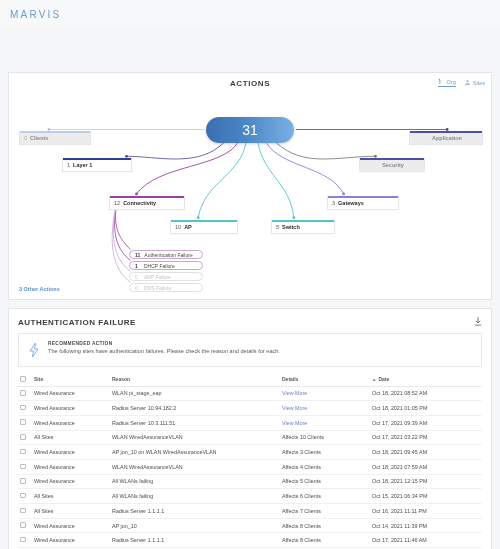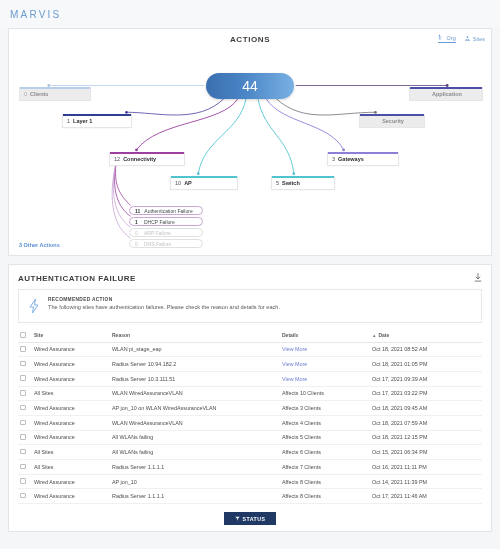--- a/index.html
+++ b/index.html
@@ -14,21 +14,21 @@
   }
 
   
   .topbar { height:28px; display:flex; align-items:center; padding-left:10px; background:#f7f8f9; }
   .logo { font-size:10px; letter-spacing:2.2px; color:#6b9bd2; font-weight:400; }
 
   
   .card { background:#fff; border:1px solid #e2e4e7; margin:0 8px 8px 8px; position:relative; }
 
   
-  .actions-card { height:228px; }
+  .actions-card { height:228px;margin-top:44px; }
   .actions-title {
     position:absolute; left:0; right:0; top:6px;
     text-align:center; font-size:8px; font-weight:700; letter-spacing:.6px; color:#3d3d3d;
   }
   .scope-toggle {
     position:absolute; right:6px; top:5px; display:flex; gap:8px; align-items:center;
   }
   .scope-item { display:flex; align-items:center; gap:2px; color:#6b9bd2; font-size:5.5px; cursor:pointer; }
   .scope-item.active { border-bottom:1.3px solid #6b9bd2; padding-bottom:1px; }
   .scope-item svg { display:block; }
@@ -182,21 +182,21 @@
     <path d="M250 70 C 256 104, 282 110, 286 146" stroke="#4fc4cf" stroke-width="0.9" fill="none"></path>
     <circle cx="286" cy="146" r="1.4" fill="#4fc4cf"></circle>
 
     <path d="M108 132 C 104 158, 112 168, 122 178" stroke="#9b3fa0" stroke-width="0.8" fill="none"></path>
     <path d="M108 132 C 102 164, 110 180, 122 189" stroke="#9b3fa0" stroke-width="0.8" fill="none"></path>
     <path d="M108 132 C 100 170, 108 190, 122 200" stroke="#c9a6d4" stroke-width="0.8" fill="none"></path>
     <path d="M108 132 C  98 176, 106 200, 122 211" stroke="#c9a6d4" stroke-width="0.8" fill="none"></path>
   </svg>
 
   <div class="hub">
-    <span>44</span>
+    <span>31</span>
   </div>
 
   <div class="node muted" style="left:10px; top:58px; width:72px;">
     <span class="bar" style="background:#b9cfe8"></span>
     <span class="cnt">0</span>
     <span class="lbl">Clients</span>
   </div>
 
   <div class="node muted" style="right:8px; top:58px; width:74px; justify-content:center;">
     <span class="bar" style="background:#4a4fa8"></span>

